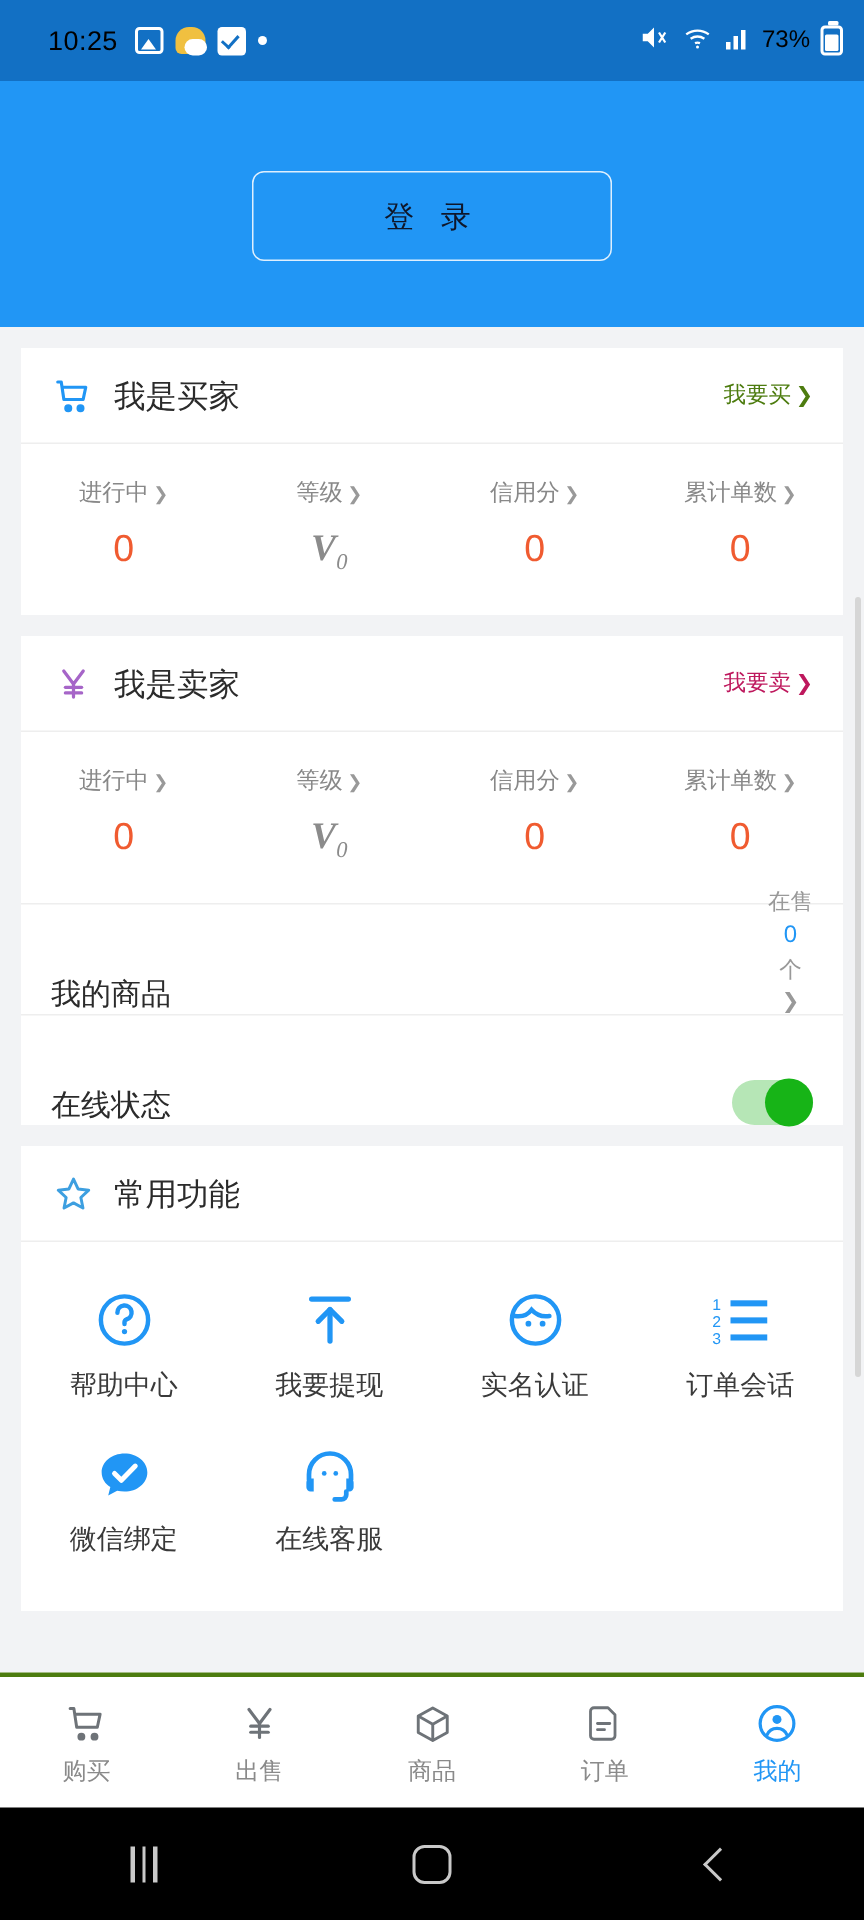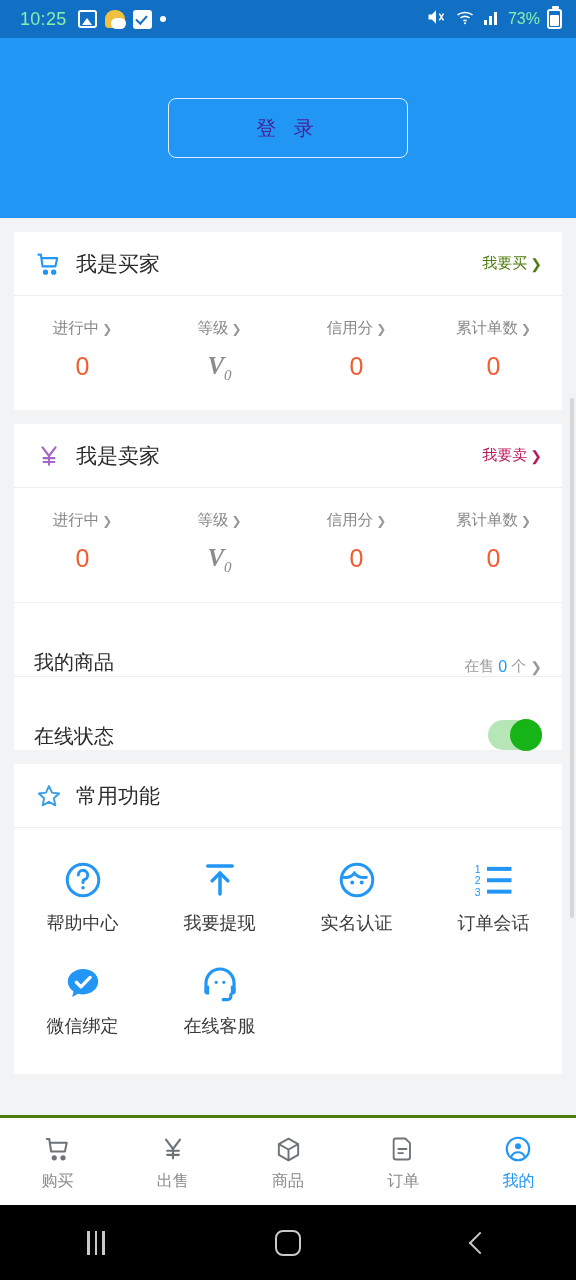--- a/index.html
+++ b/index.html
@@ -6,22 +6,22 @@
   html,body { width:576px; height:1280px; }
   body {
     font-family:"Liberation Sans","DejaVu Sans",sans-serif;
     background:#ffffff;
     overflow:hidden;
     position:relative;
   }
 
   
   .statusbar{
-    height:38px; background:#1270c4; color:#86efac;
-    display:flex; align-items:center; padding:0 20px;
+    height:54px; background:#1270c4; color:#000000;
+    display:flex; align-items:center; padding:0 32px;
     font-size:17px; position:relative;
   }
   .sb-left{ display:flex; align-items:center; gap:8px; }
   .sb-time{ font-size:18px; letter-spacing:.3px; margin-right:3px; }
   .sb-right{ position:absolute; right:14px; display:flex; align-items:center; gap:7px; }
   .sb-batt-text{ font-size:16px; }
   .ic-pic{ width:19px;height:18px;border:2px solid #fff;border-radius:3px;position:relative;}
   .ic-pic:after{content:"";position:absolute;left:2px;bottom:1px;width:0;height:0;
     border-left:5px solid transparent;border-right:5px solid transparent;border-bottom:7px solid #fff;}
   .ic-weather{width:20px;height:18px;background:#f0c040;border-radius:9px 9px 4px 4px;position:relative;}
@@ -35,21 +35,21 @@
   .ic-battery:before{content:"";position:absolute;left:3px;top:-5px;width:7px;height:3px;background:#fff;border-radius:1px;}
   .ic-battery:after{content:"";position:absolute;left:1px;bottom:1px;right:1px;height:11px;background:#fff;border-radius:1px;}
 
   
   .header{
     height:180px; background:#2196f5;
     display:flex; align-items:center; justify-content:center;
   }
   .login-btn{
     width:240px; height:60px; border:1.6px solid rgba(255,255,255,.85);
-    border-radius:8px; color:#4c1d95; font-size:20px; letter-spacing:6px;
+    border-radius:8px; color:#0f172a; font-size:20px; letter-spacing:6px;
     display:flex; align-items:center; justify-content:center;
     background:transparent;
   }
 
   
   .scroll{
     position:absolute; top:218px; left:0; right:0; bottom:165px;
     background:#f2f3f5; overflow:hidden;
   }
   .card{ background:#ffffff; margin:0 14px 14px 14px; }
@@ -82,21 +82,21 @@
   .stat-val.level sub{ font-size:15px; font-style:italic; font-weight:400; }
 
   
   .row{
     height:74px; display:flex; align-items:flex-end; padding:0 20px;
     border-top:1px solid #eeeeee; position:relative;
   }
   .row-label{ font-size:20px; color:#2b2b2b; }
   .row-right{
     position:absolute; right:20px; display:flex; align-items:center; gap:4px;
-    font-size:15px; color:#999999;
+    font-size:15px; color:#999999;flex-direction:column;
   }
   .row-right b{ color:#2196f5; font-weight:400; font-size:16px; }
   .toggle{
     width:54px; height:30px; border-radius:15px; background:#b6e6b6;
     position:relative;
   }
   .toggle:after{
     content:""; position:absolute; right:0; top:-1px;
     width:32px; height:32px; border-radius:50%; background:#17b417;
   }

